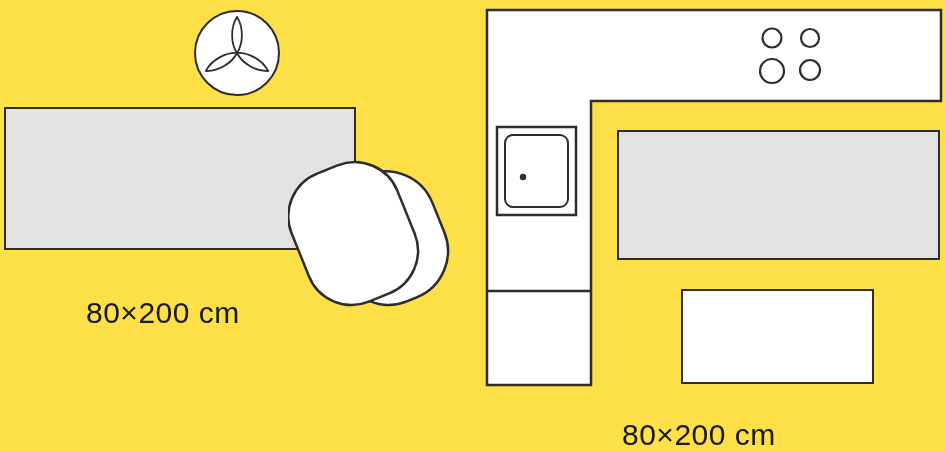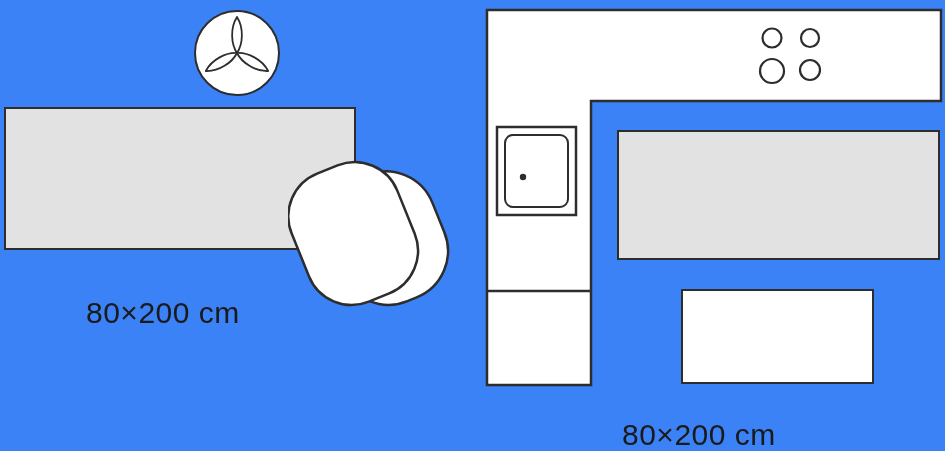--- a/index.html
+++ b/index.html
@@ -5,21 +5,21 @@
   html, body {
     margin: 0;
     padding: 0;
     background: #ffffff;
     font-family: "Liberation Sans", sans-serif;
   }
   #canvas {
     position: relative;
     width: 945px;
     height: 451px;
-    background: #3b82f6;
+    background: #fde047;
     overflow: hidden;
   }
   .abs { position: absolute; }
   .rug {
     position: absolute;
     background: #e2e2e2;
     border: 2px solid #2d2d2d;
   }
   .table-rect {
     position: absolute;

